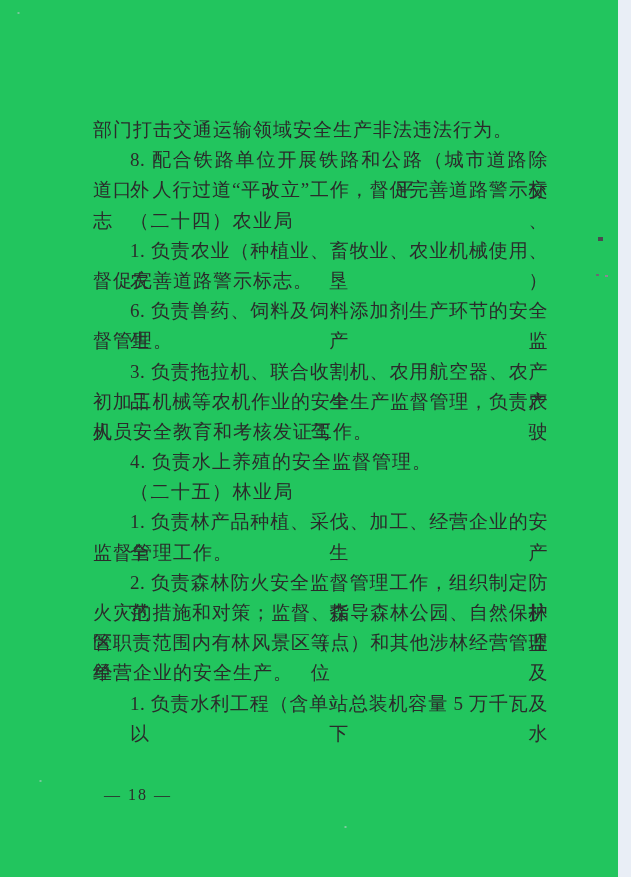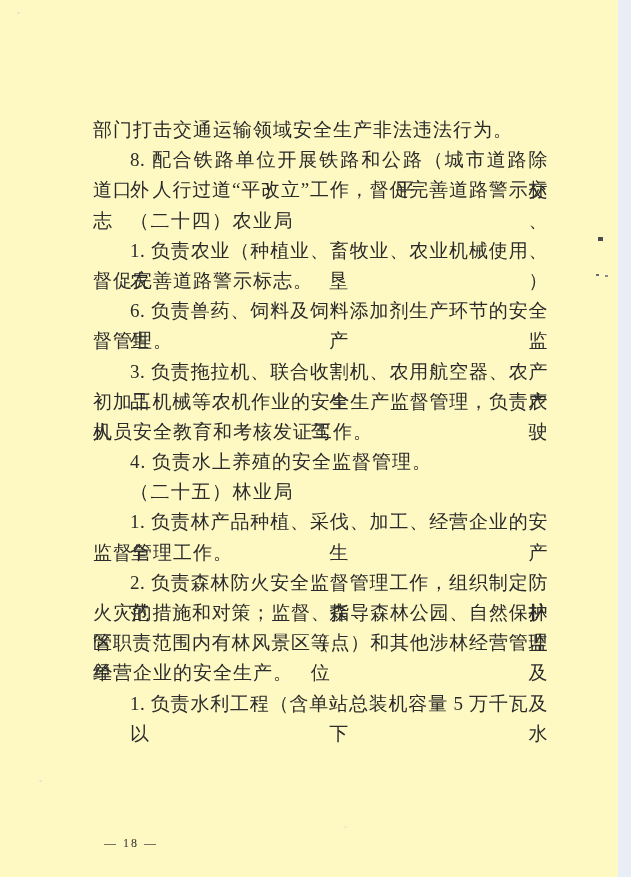--- a/index.html
+++ b/index.html
@@ -4,21 +4,21 @@
 <style>
   html, body {
     margin: 0;
     padding: 0;
     background: #ffffff;
   }
   .page {
     position: relative;
     width: 631px;
     height: 877px;
-    background: #fef9c3;
+    background: #22c55e;
     overflow: hidden;
     font-family: "Liberation Serif", "DejaVu Serif", serif;
     color: #2b2b2b;
   }
   
   .edge-strip {
     position: absolute;
     top: 0;
     right: 0;
     width: 13px;
@@ -53,25 +53,24 @@
     padding-left: 37px;
   }
   .line.bold {
     font-weight: normal;
     letter-spacing: 1.5px;
   }
   .page-number {
     position: absolute;
     left: 104px;
     top: 785px;
-    font-size: 12px;
+    font-size: 16px;
     line-height: 20px;
     letter-spacing: 2px;
     color: #2b2b2b;
-    margin-top: 48px;
   }
   
   .scan-noise {
     position: absolute;
     left: 598px;
     top: 237px;
     width: 5px;
     height: 4px;
     background: #4a4a50;
     box-shadow:

